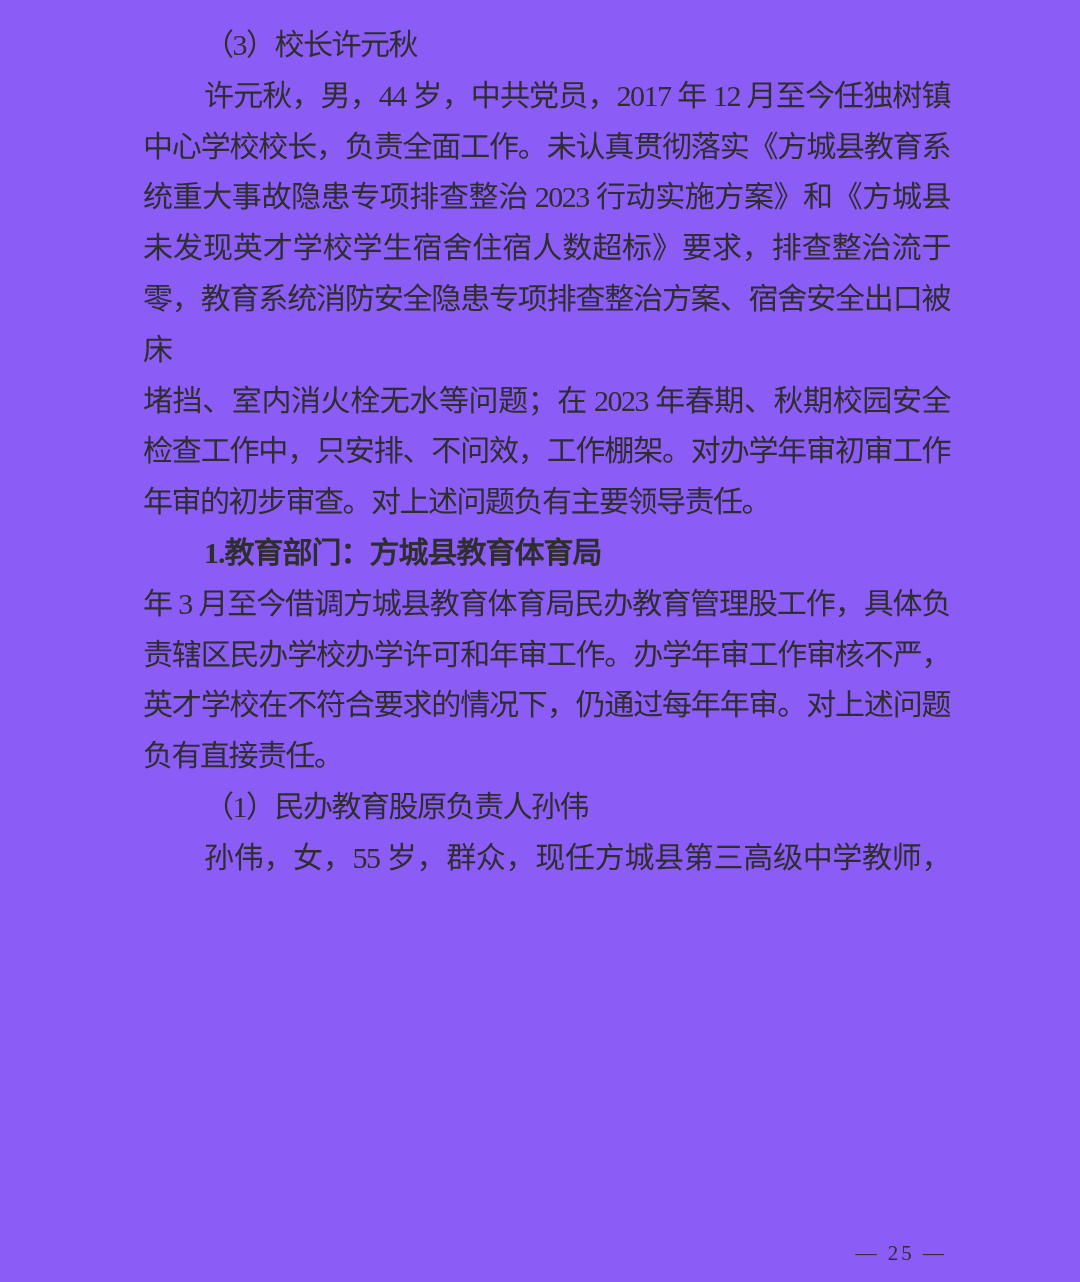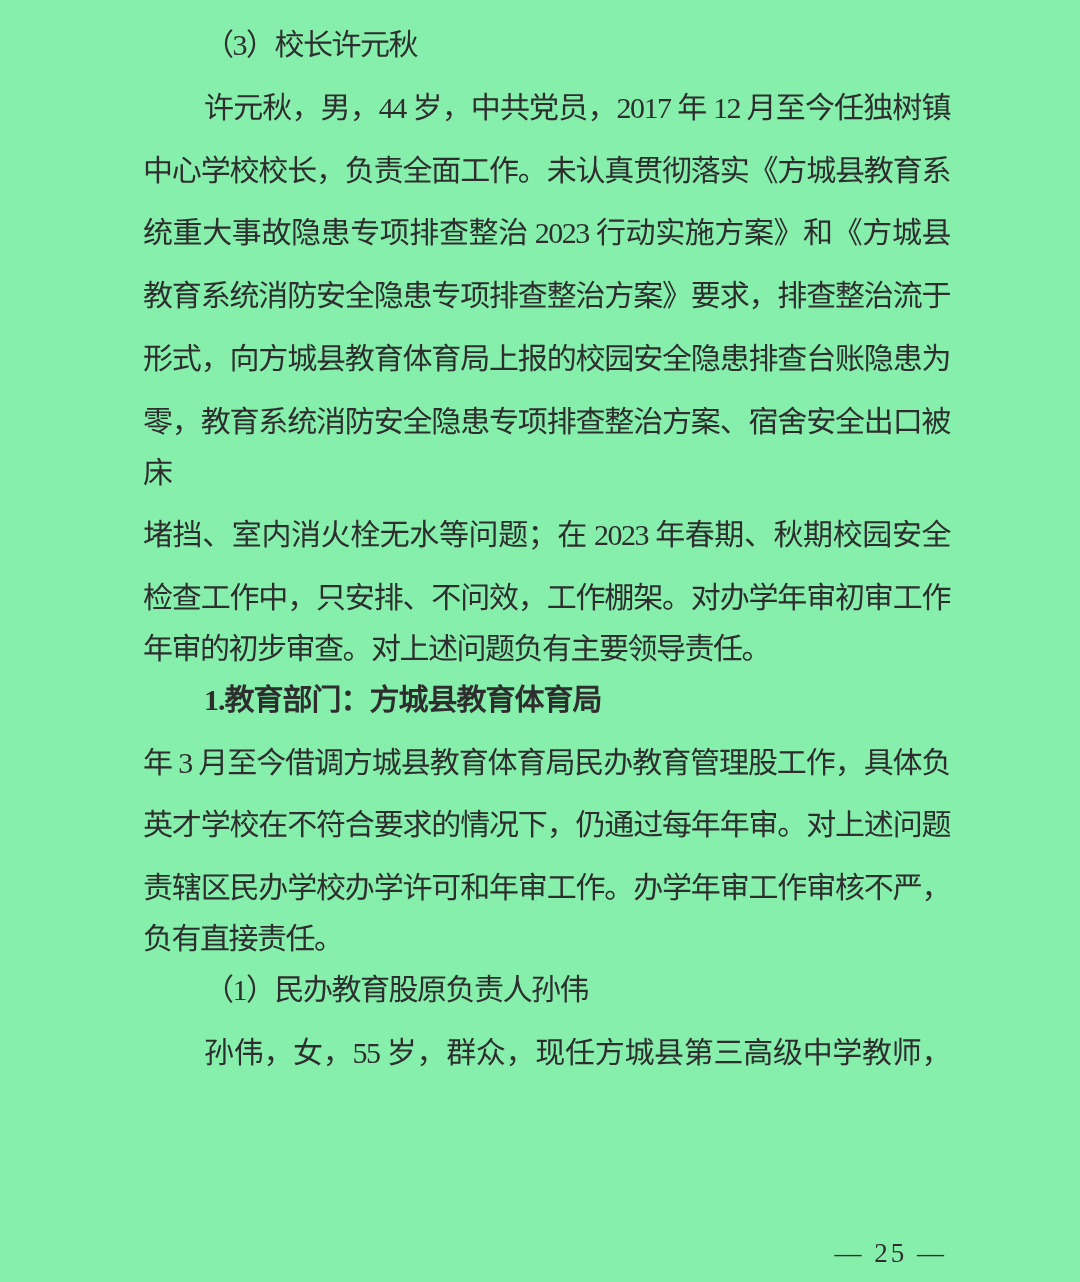--- a/index.html
+++ b/index.html
@@ -4,78 +4,76 @@
 <style>
   html, body {
     margin: 0;
     padding: 0;
     background: #ffffff;
   }
   .page {
     position: relative;
     width: 1080px;
     height: 1282px;
-    background: #86efac;
+    background: #8b5cf6;
     font-family: "Liberation Serif", "DejaVu Serif", serif;
     color: #2e2e2e;
     overflow: hidden;
     text-decoration: underline;
   }
   .content {
     position: absolute;
     left: 143px;
     top: 20px;
     width: 807px;
   }
   .line {
     font-size: 30px;
     line-height: 50.8px;
     letter-spacing: -1.5px;
     white-space: normal;
   }
   .fill {
     text-align: justify;
     text-align-last: justify;
-    margin-top: 12px;
   }
   .indent {
     text-indent: 61px;
   }
   .bold {
     font-weight: 700;
     letter-spacing: -1px;
   }
   .page-number {
     position: absolute;
     top: 1238px;
     right: 133px;
-    font-size: 27px;
+    font-size: 21px;
     line-height: 30px;
     color: #2e2e2e;
     letter-spacing: 3px;
     font-family: "Liberation Serif", "DejaVu Serif", serif;
   }
 </style>
 </head>
 <body>
 
 <div class="page">
   <div class="content">
     <div class="line indent">（3）校长许元秋</div>
     <div class="line indent fill">许元秋，男，44 岁，中共党员，2017 年 12 月至今任独树镇</div>
     <div class="line fill">中心学校校长，负责全面工作。未认真贯彻落实《方城县教育系</div>
     <div class="line fill">统重大事故隐患专项排查整治 2023 行动实施方案》和《方城县</div>
-    <div class="line fill">教育系统消防安全隐患专项排查整治方案》要求，排查整治流于</div>
-    <div class="line fill">形式，向方城县教育体育局上报的校园安全隐患排查台账隐患为</div>
+    <div class="line fill">未发现英才学校学生宿舍住宿人数超标》要求，排查整治流于</div>
     <div class="line fill">零，教育系统消防安全隐患专项排查整治方案、宿舍安全出口被床</div>
     <div class="line fill">堵挡、室内消火栓无水等问题；在 2023 年春期、秋期校园安全</div>
     <div class="line fill">检查工作中，只安排、不问效，工作棚架。对办学年审初审工作</div>
     <div class="line">年审的初步审查。对上述问题负有主要领导责任。</div>
     <div class="line indent bold">1.教育部门：方城县教育体育局</div>
     <div class="line fill">年 3 月至今借调方城县教育体育局民办教育管理股工作，具体负</div>
+    <div class="line fill">责辖区民办学校办学许可和年审工作。办学年审工作审核不严，</div>
     <div class="line fill">英才学校在不符合要求的情况下，仍通过每年年审。对上述问题</div>
-    <div class="line fill">责辖区民办学校办学许可和年审工作。办学年审工作审核不严，</div>
     <div class="line">负有直接责任。</div>
     <div class="line indent">（1）民办教育股原负责人孙伟</div>
     <div class="line indent fill">孙伟，女，55 岁，群众，现任方城县第三高级中学教师，</div>
   </div>
   <div class="page-number">— 25 —</div>
 </div>
 
 </body></html>

